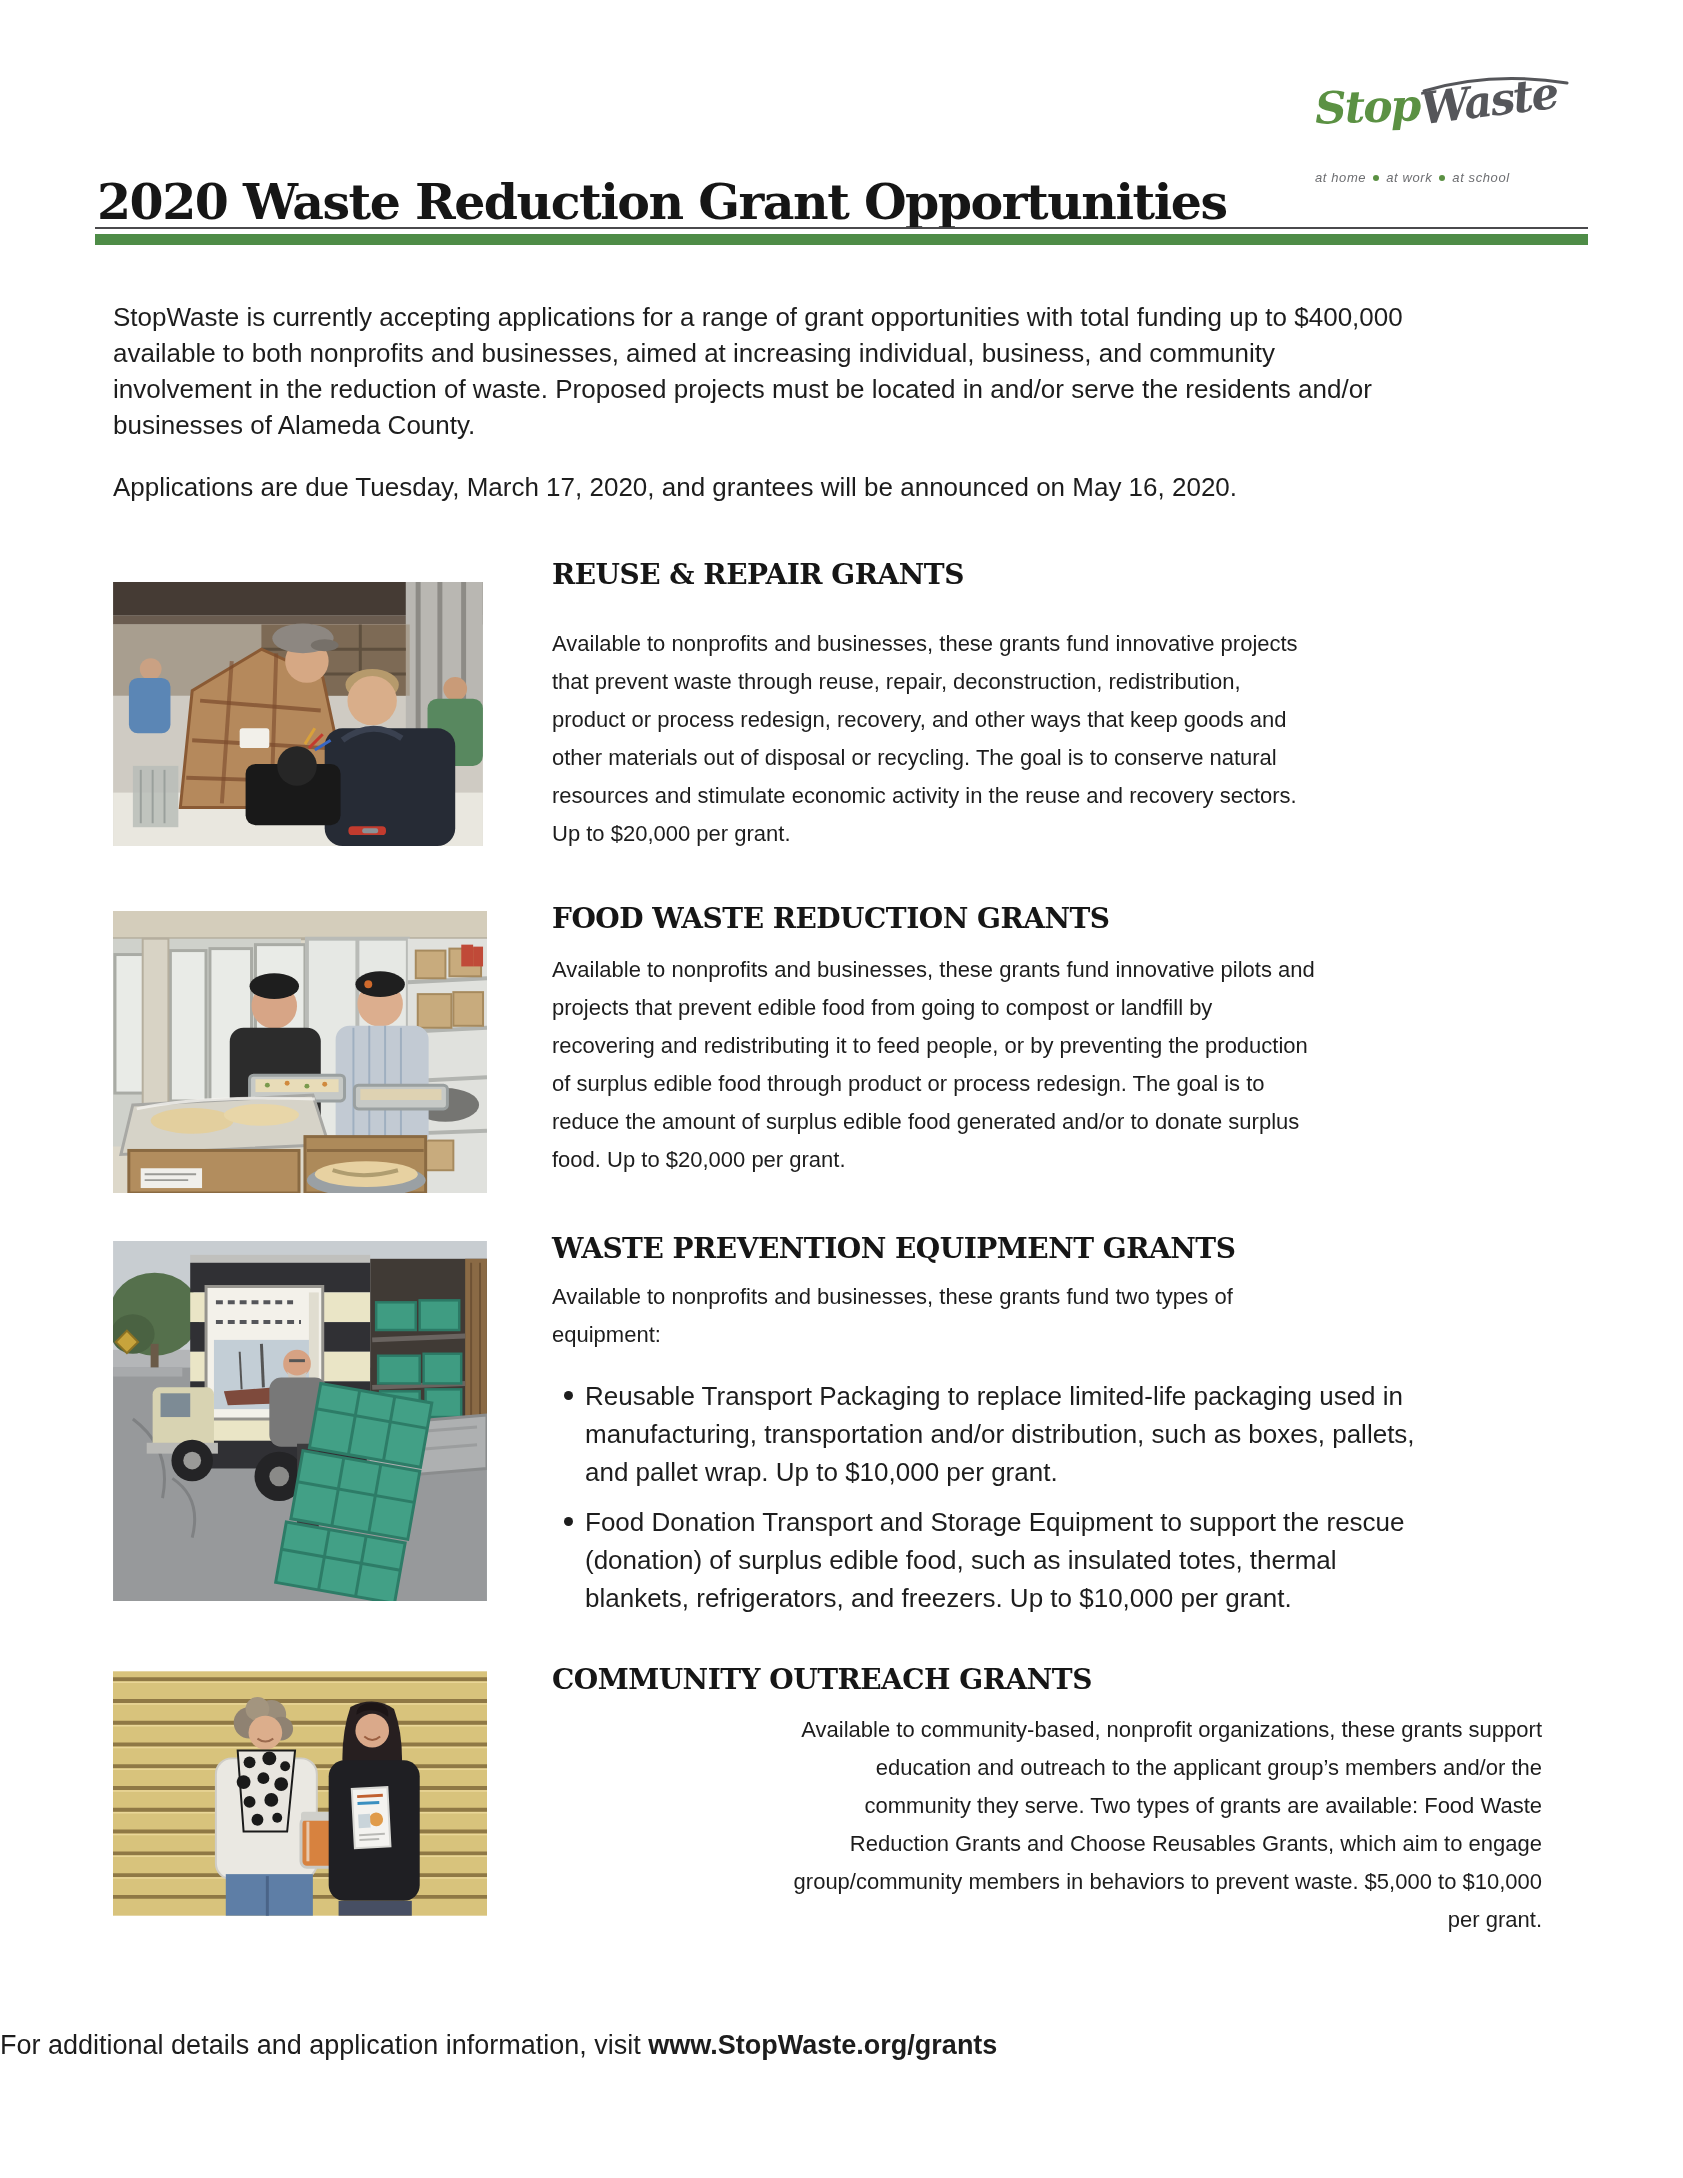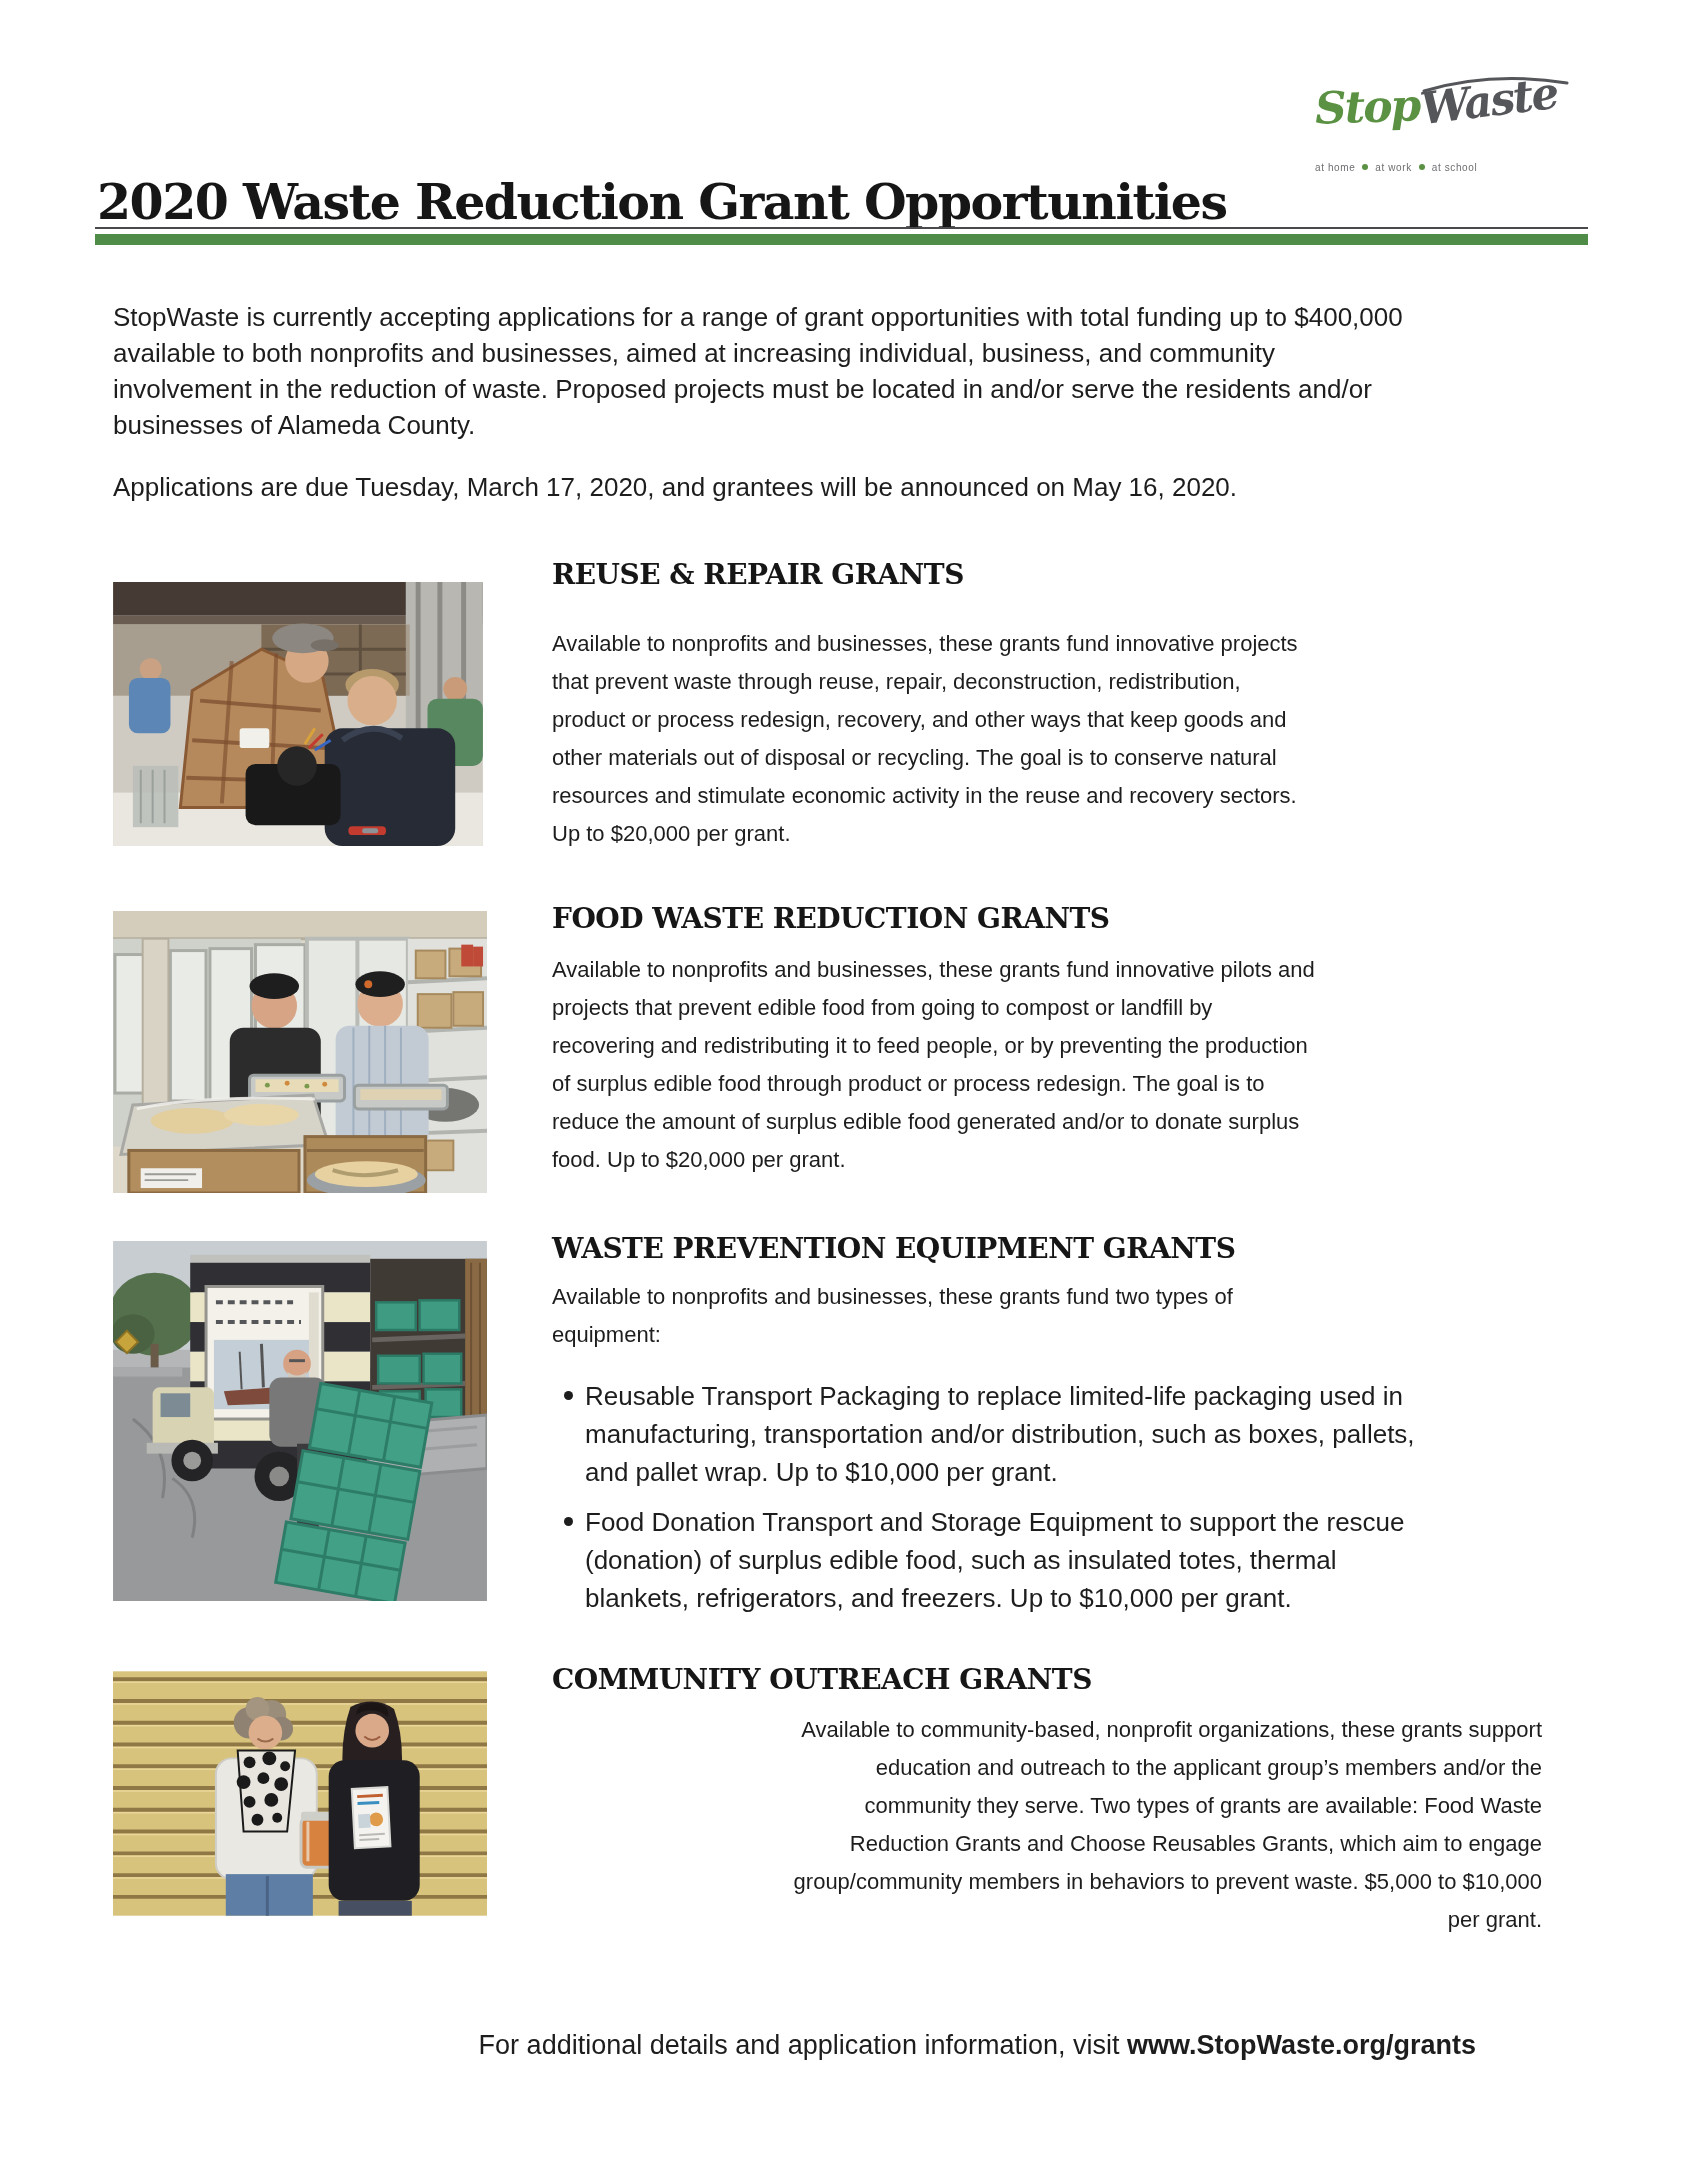--- a/index.html
+++ b/index.html
@@ -20,22 +20,23 @@
   .logo{position:absolute; left:1315px; top:85px; width:263px;}
   .logo-words{position:relative; height:67px; white-space:nowrap;}
   .logo-word{
     font-family:"DejaVu Serif",serif; font-style:italic; font-weight:700;
     font-size:44px; letter-spacing:-2px; display:inline-block; line-height:1;
   }
   .logo-stop{color:#5b9143; transform:rotate(-2deg);}
   .logo-waste{color:#55565a; transform:rotate(-7deg) translateY(-6px); margin-left:2px;}
   .logo-swash{position:absolute; left:107px; top:-12px;}
   .logo-tagline{
-    margin-top:10px; font-size:10px; color:#6d6e71; letter-spacing:0.6px;
+    margin-top:18px; font-size:13px; color:#6d6e71; letter-spacing:0.6px;
     white-space:nowrap;
+    font-style:italic;
   }
   .tag-dot{
     display:inline-block; width:6px; height:6px; border-radius:50%;
     background:#5b9143; margin:0 7px 2px 7px; vertical-align:middle;
   }
 
   
   .rule-thin{position:absolute; left:95px; top:227px; width:1493px; height:2px; background:#4a4a4c;}
   .rule-green{position:absolute; left:95px; top:234px; width:1493px; height:11px; background:#4e8c47;}
 
@@ -55,21 +56,21 @@
   .bullet-dot{
     flex:0 0 auto; width:9px; height:9px; border-radius:50%; background:#1d1d1d;
     margin:14px 12px 0 6px;
   }
   .bullet-text{flex:1 1 auto; font-size:26px; line-height:38px;}
 
   .photo{position:absolute; left:113px; display:block;}
 
   
   .footer{
-    position:absolute; left:0; top:2030px; width:1476px; text-align:right;
+    position:absolute; left:0; top:2030px; width:1476px; text-align:left;
     font-size:27px; color:#1d1d1d;
   }
   .footer-link{font-weight:700;}
 </style>
 </head>
 <body>
 
 <div class="page">
 
   <div class="doc-title">2020 Waste Reduction Grant Opportunities</div>

